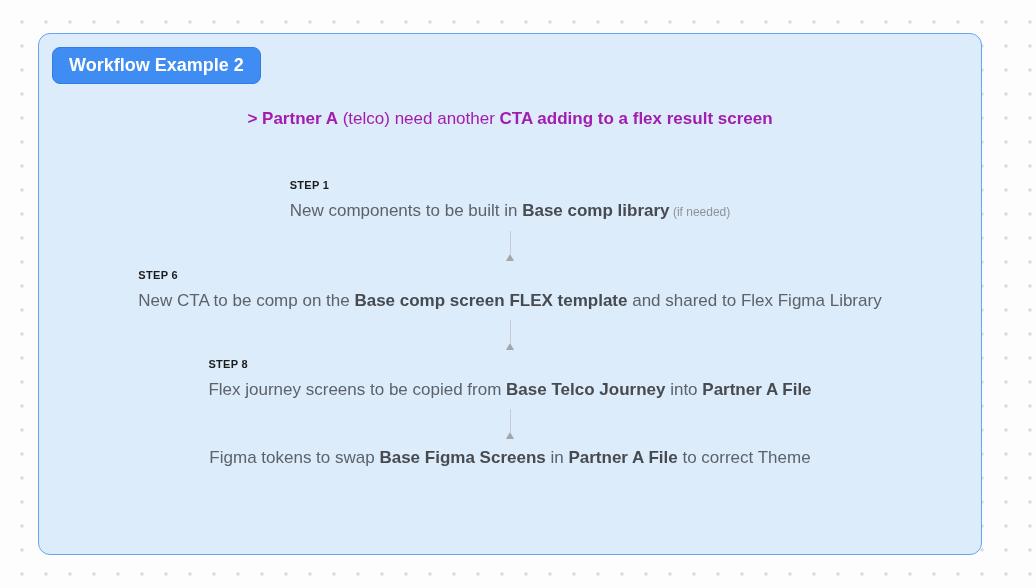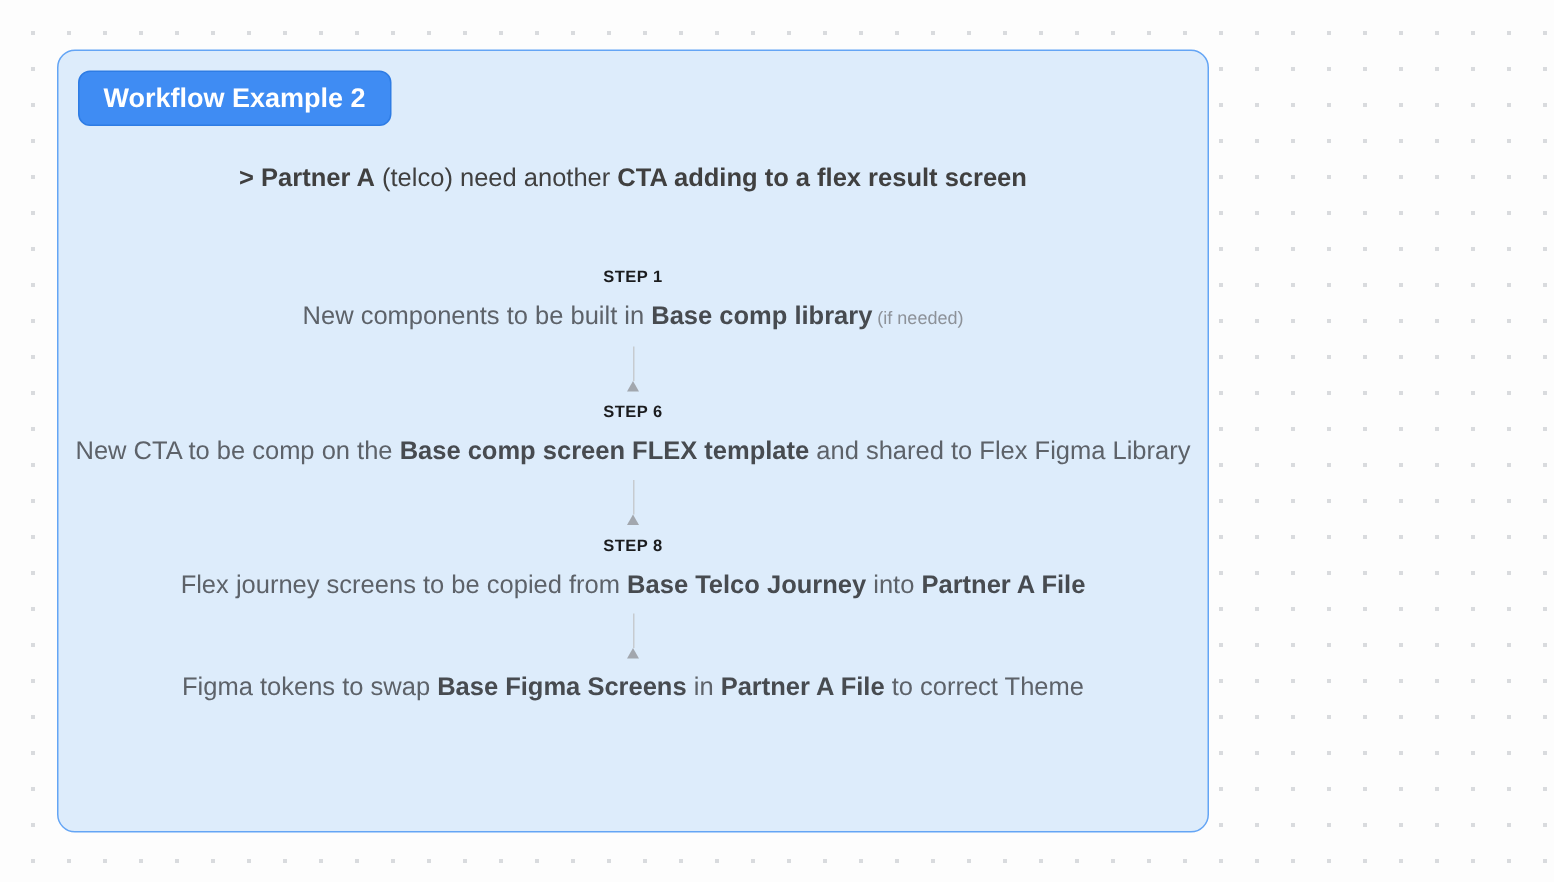--- a/index.html
+++ b/index.html
@@ -15,21 +15,21 @@
     background-color: #fdfdfd;
     background-image: radial-gradient(circle, #d9dbde 1.5px, transparent 1.7px);
     background-size: 24px 24px;
     background-position: 10px 10px;
   }
 
   .card {
     position: absolute;
     left: 38px;
     top: 33px;
-    width: 768px;
+    width: 944px;
     height: 522px;
     box-sizing: border-box;
     background: #ddecfb;
     border: 1.5px solid #64a5f5;
     border-radius: 12px;
   }
 
   .badge-row {
     padding: 13px 0 0 13px;
   }
@@ -44,41 +44,41 @@
     padding: 6px 16px 7px 16px;
     border-radius: 8px;
     cursor: default;
   }
 
   .title {
     margin-top: 24px;
     text-align: center;
     font-size: 17px;
     line-height: 21px;
-    color: #404040;
+    color: #a21caf;
   }
   .title .b { font-weight: bold; }
 
   .steps {
     margin-top: 50px;
     display: flex;
     flex-direction: column;
     align-items: center;
   }
 
   .step { text-align: center; }
 
   .step-label {
     font-size: 11px;
     line-height: 13px;
     font-weight: bold;
     color: #1b1c1e;
     letter-spacing: 0.3px;
     margin-bottom: 8px;
-    text-align: center;
+    text-align: left;
   }
 
   .step-body {
     font-size: 17px;
     line-height: 22px;
     color: #5d6269;
     text-align: left;
     white-space: nowrap;
   }
   .step-body .b { font-weight: bold; color: #474b50; }

